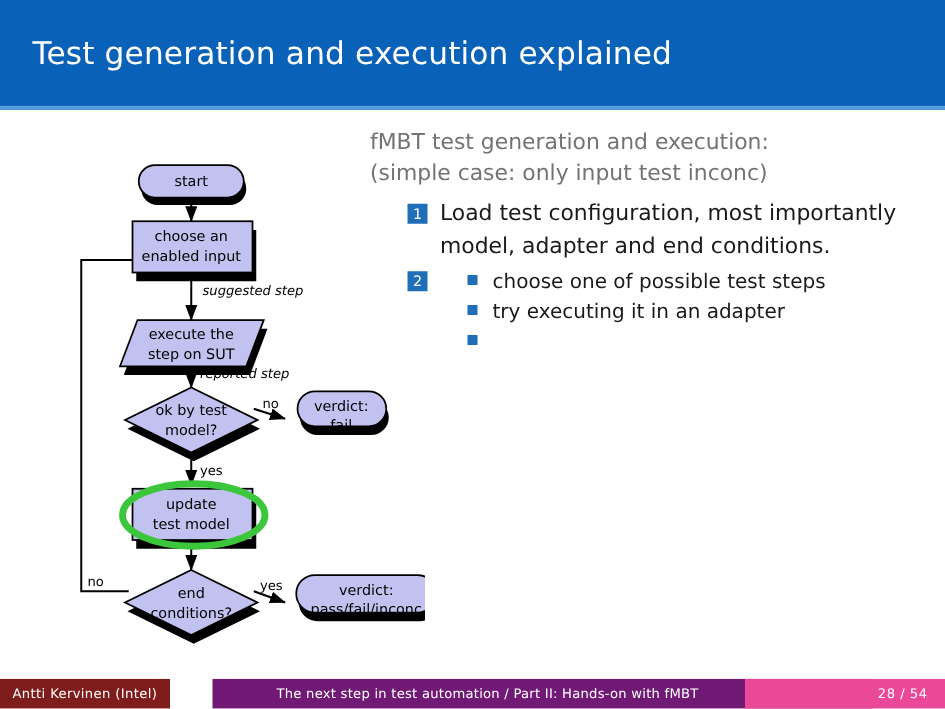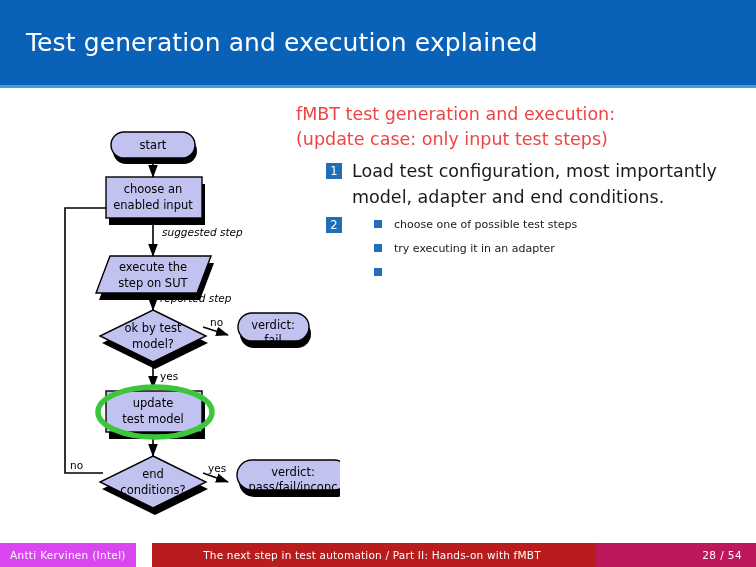--- a/index.html
+++ b/index.html
@@ -65,21 +65,21 @@
 
   
   #content-column {
     position: absolute;
     left: 296px;
     top: 14px;
     width: 452px;
   }
   .lead-line {
     font-size: 17.5px;
-    color: #ef4444;
+    color: #737373;
     line-height: 25px;
     white-space: nowrap;
   }
   ol.enum-list {
     list-style: none;
     margin: 7px 0 0 0;
     padding: 0 0 0 30px;
   }
   ol.enum-list > li {
     position: relative;
@@ -104,21 +104,21 @@
   }
   .enum-text { display: block; }
 
   ul.sub-list {
     list-style: none;
     margin: 3px 0 0 0;
     padding: 0 0 0 22px;
   }
   ul.sub-list > li {
     position: relative;
-    font-size: 11px;
+    font-size: 16px;
     color: #1a1a1a;
     line-height: 23px;
     padding-left: 20px;
     margin-bottom: 1px;
   }
   .sub-marker {
     position: absolute;
     left: 0;
     top: 7px;
     width: 8px;
@@ -140,43 +140,43 @@
     height: 24px;
     color: #ffffff;
     font-size: 10.5px;
     line-height: 24px;
     white-space: nowrap;
     overflow: hidden;
   }
   #foot-author-seg {
     left: 0;
     width: 136px;
-    background: #d946ef;
+    background: #7f1d1d;
   }
   #foot-author-seg .foot-txt {
     position: absolute;
     left: 10px;
     letter-spacing: 0.3px;
   }
   #foot-title-seg {
-    left: 152px;
+    left: 170px;
     width: 528px;
-    background: #b91c1c;
+    background: #701a75;
   }
   #foot-title-seg .foot-txt {
     position: absolute;
     left: 0;
     width: 440px;
     text-align: center;
     letter-spacing: 0.2px;
   }
   #foot-page-seg {
     left: 596px;
     width: 160px;
-    background: #be185d;
+    background: #ec4899;
   }
   #foot-page-seg .foot-txt {
     position: absolute;
     right: 14px;
     letter-spacing: 0.4px;
   }
 </style>
 </head>
 <body>
 
@@ -274,21 +274,21 @@
       <text x="170" y="238" font-family="DejaVu Sans, Liberation Sans, sans-serif" font-size="10.5" fill="#000000">no</text>
       <text x="120" y="292" font-family="DejaVu Sans, Liberation Sans, sans-serif" font-size="10.5" fill="#000000">yes</text>
       <text x="168" y="384" font-family="DejaVu Sans, Liberation Sans, sans-serif" font-size="10.5" fill="#000000">yes</text>
       <text x="30" y="381" font-family="DejaVu Sans, Liberation Sans, sans-serif" font-size="10.5" fill="#000000">no</text>
     </svg>
   </div>
 
   <div id="content-column">
 
     <div class="lead-line">fMBT test generation and execution:</div>
-    <div class="lead-line">(update case: only input test steps)</div>
+    <div class="lead-line">(simple case: only input test inconc)</div>
 
     <ol class="enum-list">
 
       <li>
         <span class="enum-marker">1</span>
         <span class="enum-text">Load test configuration, most importantly model, adapter and end conditions.</span>
       </li>
 
       <li>
         <span class="enum-marker">2</span>

